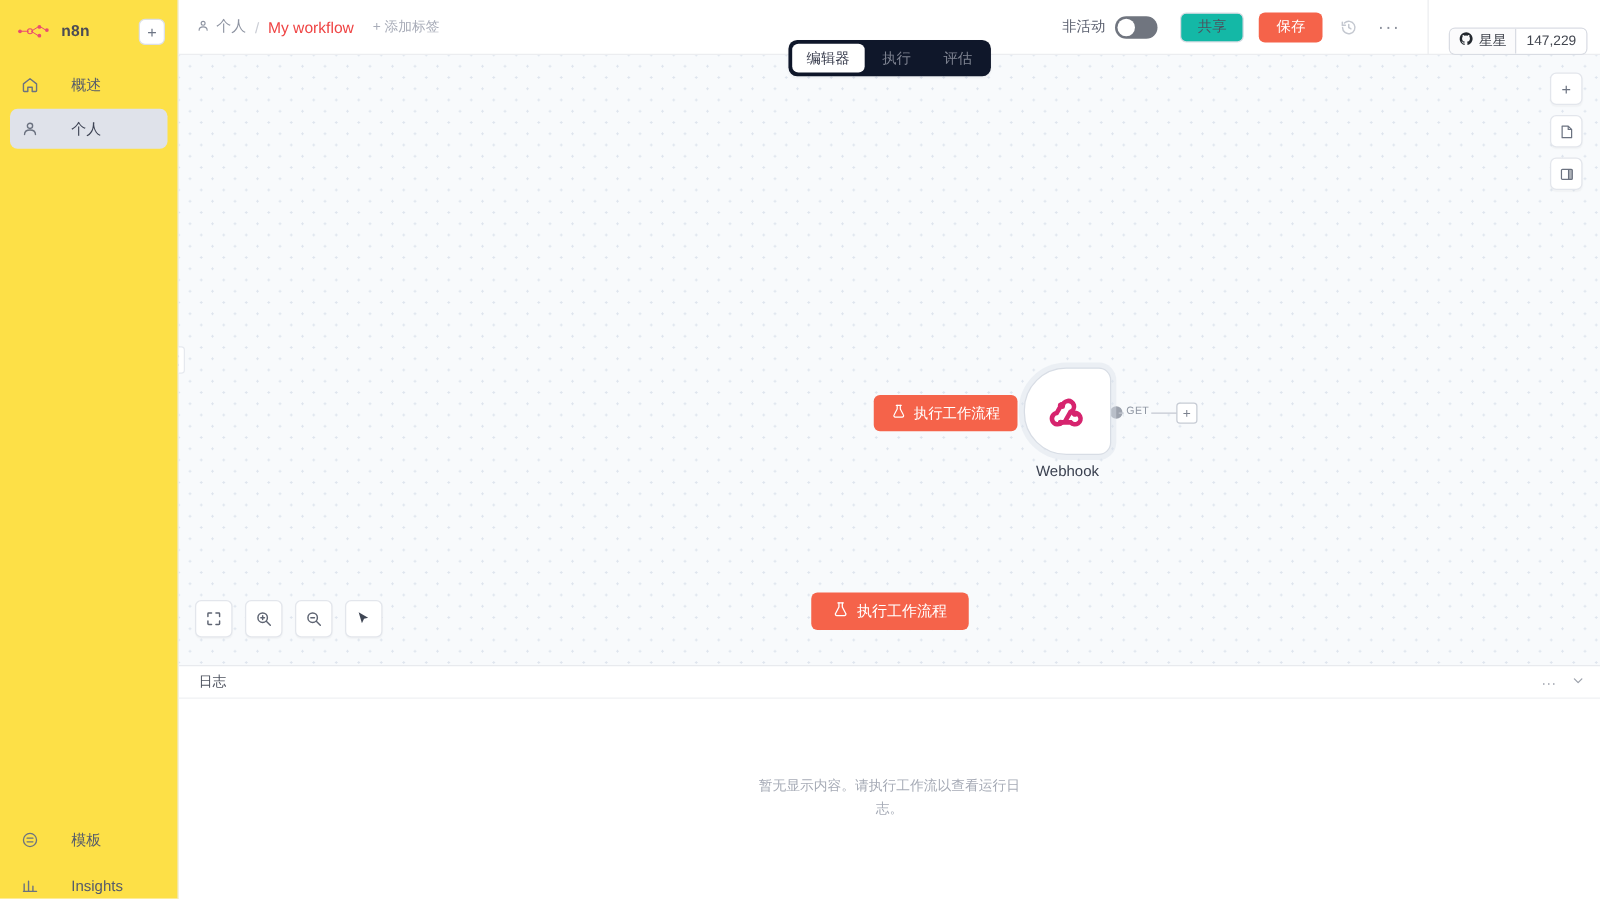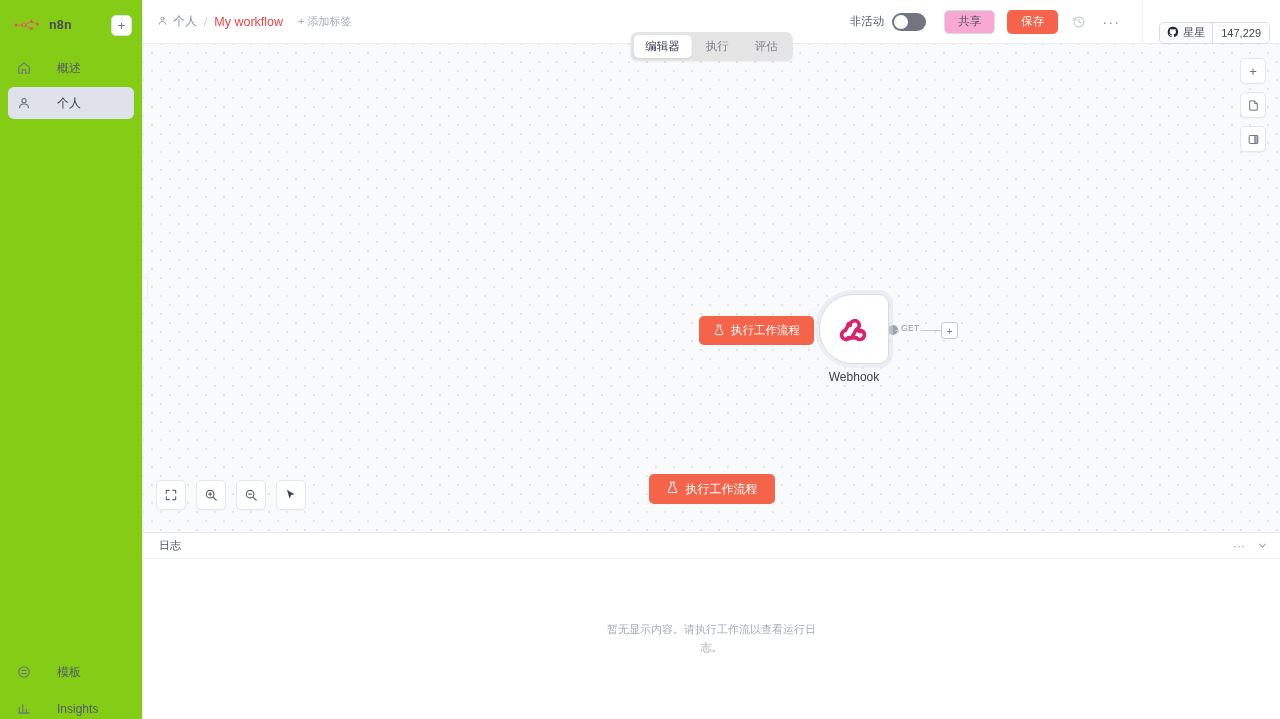--- a/index.html
+++ b/index.html
@@ -8,21 +8,21 @@
     font-family: "Liberation Sans", "DejaVu Sans", sans-serif;
     background: #ffffff;
     overflow: hidden;
     color: #3f4654;
   }
   .app { display: flex; width: 1280px; height: 719px; position: relative; }
 
   
   .sidebar {
     width: 143px; height: 719px;
-    background: #84cc16;
+    background: #fde047;
     border-right: 1px solid #ecedf0;
     display: flex; flex-direction: column;
     flex: 0 0 143px;
     position: relative;
   }
   .sb-top { padding: 8px 10px 0 10px; }
   .sb-logo-row { display: flex; align-items: center; justify-content: space-between; height: 34px; }
   .logo { display: flex; align-items: center; gap: 5px; padding-left: 4px; }
   .logo-mark { width: 30px; height: 14px; display: block; }
   .logo-text { font-size: 12.5px; font-weight: 700; color: #4b4b55; letter-spacing: .2px; }
@@ -61,21 +61,21 @@
 
   .tb-right { margin-left: auto; display: flex; align-items: center; gap: 0; }
   .act-label { font-size: 11.5px; color: #5c6170; margin-right: 8px; }
   .toggle {
     width: 34px; height: 18px; border-radius: 10px; background: #70757f;
     position: relative; cursor: pointer; margin-right: 18px;
   }
   .toggle .knob { position: absolute; top: 2px; left: 2px; width: 14px; height: 14px; border-radius: 50%; background: #fff; }
   .btn-share {
     height: 24px; padding: 0 13px; border: 1px solid #d9dce3; border-radius: 5px;
-    background: #f9a8d4; font-size: 11.5px; color: #4d535f; cursor: pointer;
+    background: #14b8a6; font-size: 11.5px; color: #4d535f; cursor: pointer;
     display: flex; align-items: center; font-family: inherit;
   }
   .btn-save {
     height: 24px; padding: 0 14px; border: none; border-radius: 5px;
     background: #f5634a; color: #fff; font-size: 11.5px; cursor: pointer;
     margin-left: 12px; display: flex; align-items: center; font-family: inherit;
   }
   .icon-btn {
     width: 26px; height: 26px; display: flex; align-items: center; justify-content: center;
     color: #c4c8d0; cursor: pointer; margin-left: 8px;
@@ -87,21 +87,21 @@
   }
   .gh-box { display: flex; align-items: center; border: 1px solid #d9dce3; border-radius: 5px; overflow: hidden; height: 22px; }
   .gh-left { display: flex; align-items: center; gap: 4px; padding: 0 7px; height: 100%; font-size: 11px; color: #42464f; background: #fbfbfc; }
   .gh-right { padding: 0 8px; height: 100%; display:flex; align-items:center; font-size: 11px; color: #42464f; border-left: 1px solid #d9dce3; background:#fff; }
 
   
   .tabs {
     position: absolute; left: 50%; transform: translateX(-50%);
     top: 32px; z-index: 40;
     display: flex; align-items: center; gap: 2px;
-    background: #e5e5e5; border-radius: 7px; padding: 3px;
+    background: #0f172a; border-radius: 7px; padding: 3px;
     box-shadow: 0 1px 2px rgba(20,25,40,.05);
   }
   .tab {
     padding: 4px 12px; font-size: 11.5px; border-radius: 5px;
     color: #7d8290; cursor: pointer; white-space: nowrap;
   }
   .tab.active { background: #fff; color: #35394a; box-shadow: 0 1px 2px rgba(20,25,40,.08); }
 
   
   .canvas-wrap { position: relative; flex: 1 1 auto; min-height: 0; }

